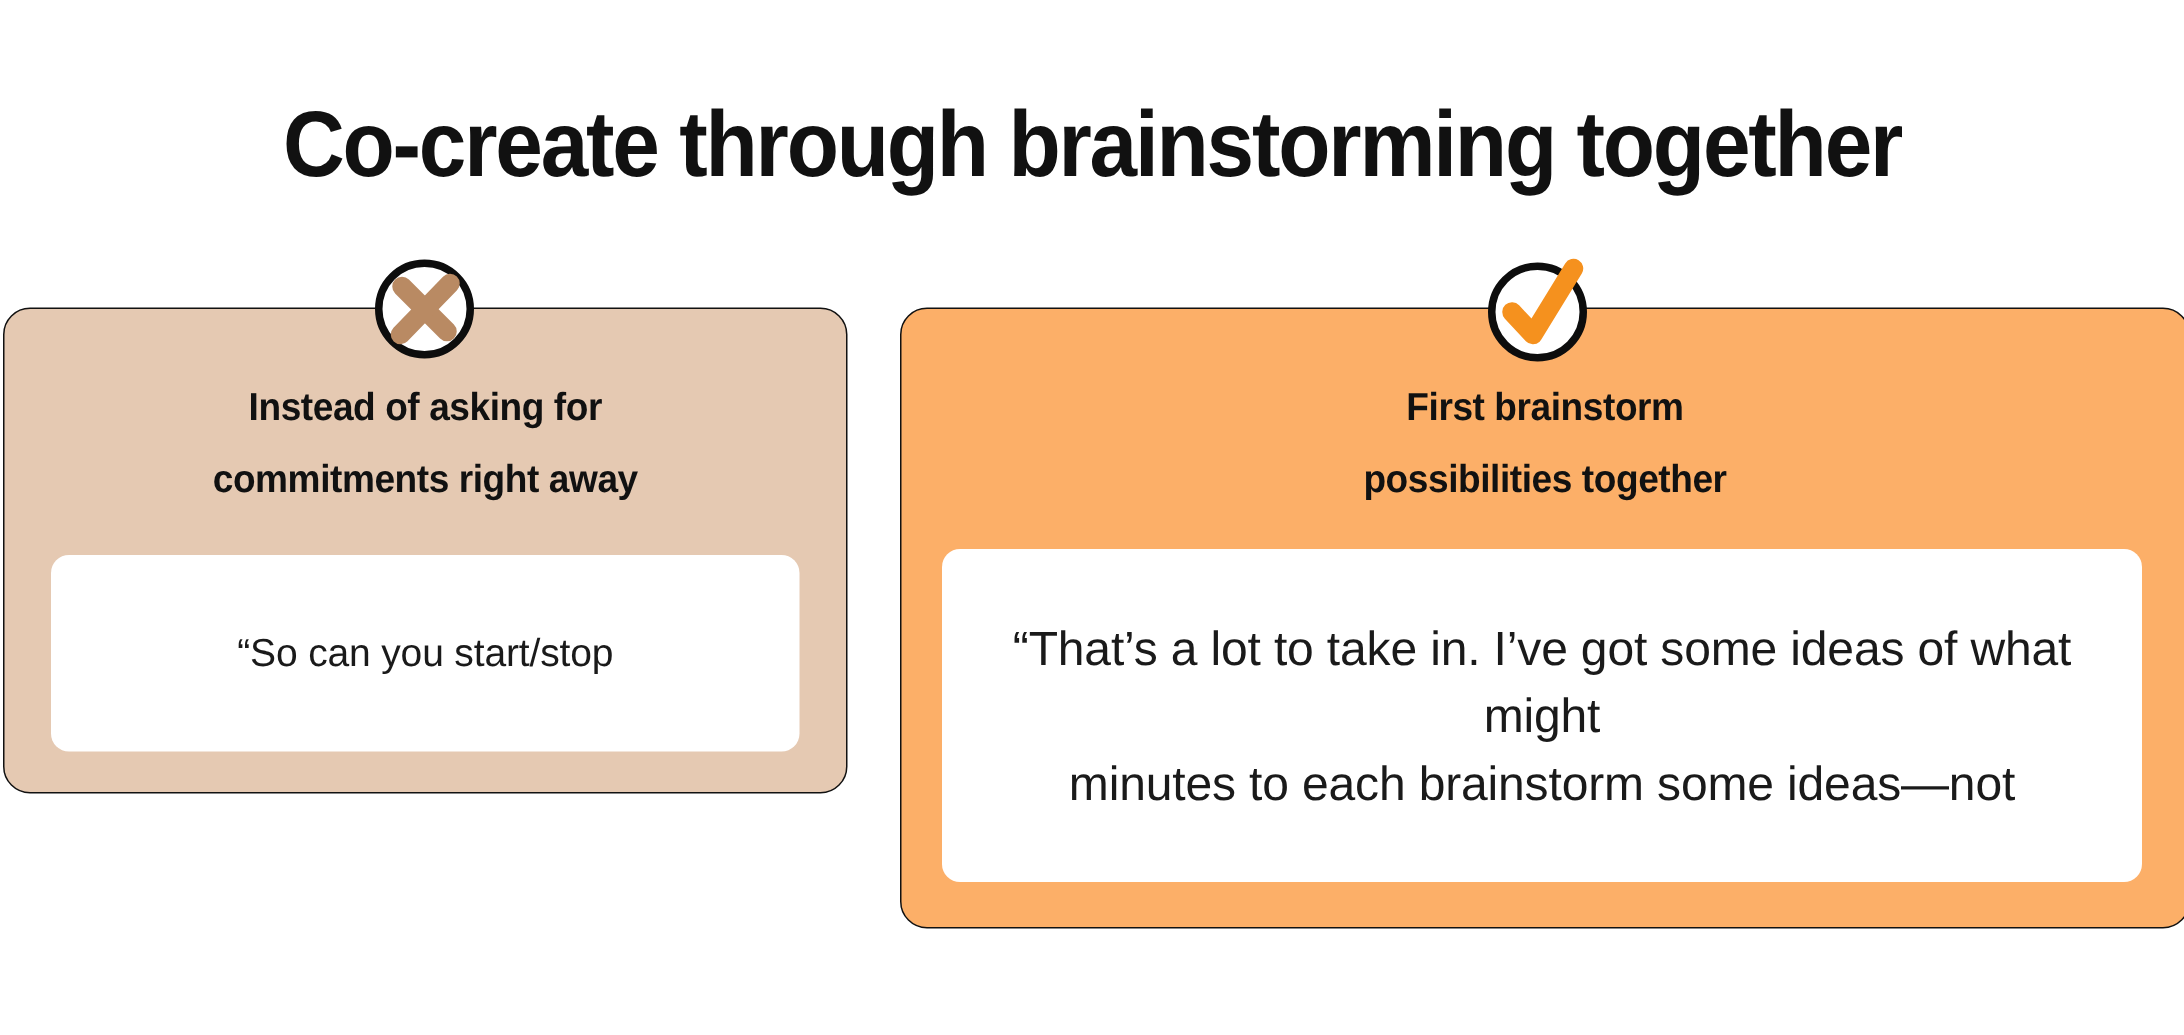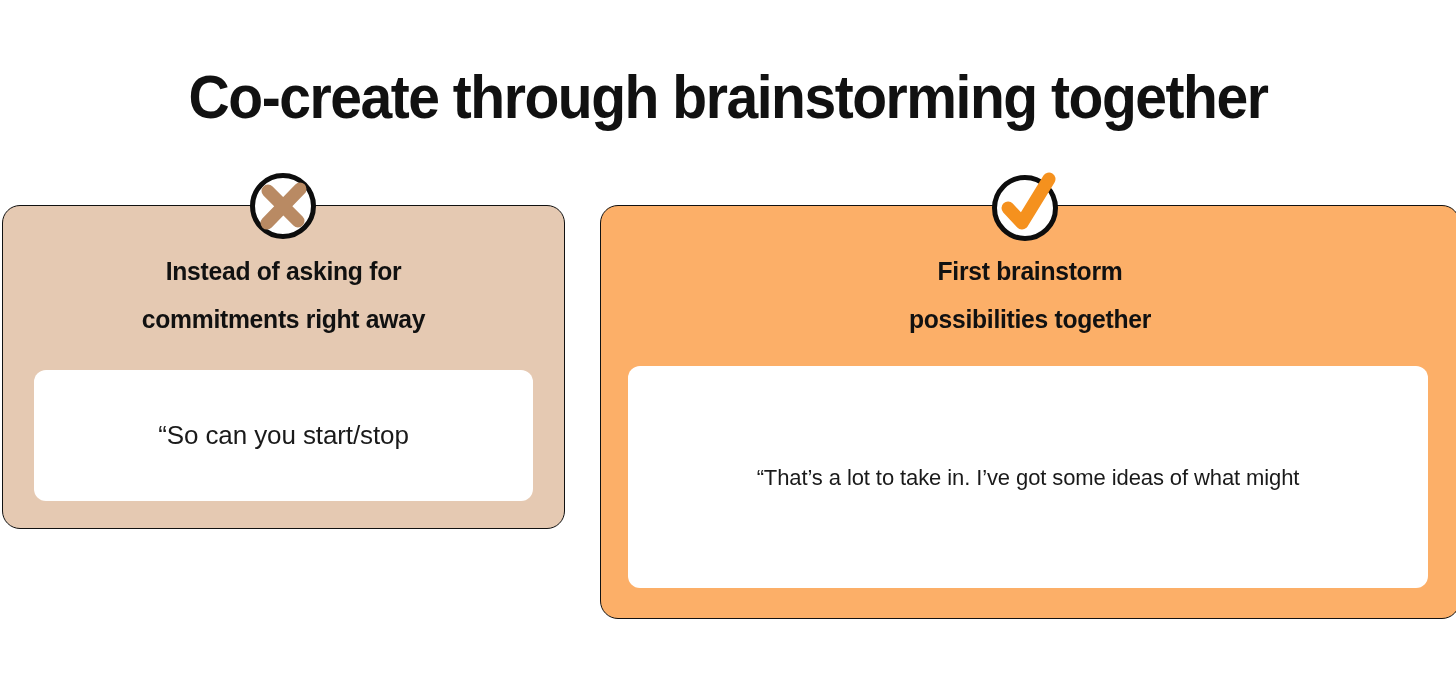--- a/index.html
+++ b/index.html
@@ -131,21 +131,21 @@
     font-weight: 300;
     color: #1a1a1a;
     letter-spacing: -0.1px;
   }
   .card-dont .quote-text {
     font-size: 26px;
     line-height: 45px;
     width: 420px;
   }
   .card-do .quote-text {
-    font-size: 22px;
+    font-size: 32px;
     line-height: 45px;
     width: 770px;
   }
 </style>
 </head>
 <body>
 
 <div class="page-title">Co-create through brainstorming together</div>
 
 <div class="card card-dont">
@@ -161,20 +161,21 @@
 </div>
 
 <div class="card card-do">
   <div class="card-heading">
     <div>First brainstorm</div>
     <div>possibilities together</div>
   </div>
   <div class="quote-box">
     <div class="quote-text">
       <div>“That’s a lot to take in. I’ve got some ideas of what might</div>
+      <div>minutes to each brainstorm some ideas—not</div>
     </div>
   </div>
 </div>
 
 <div class="badge badge-x">
   <svg viewBox="0 0 78 78">
     <line x1="24" y1="24" x2="54" y2="54" stroke="#B98A63" stroke-width="13" stroke-linecap="round"></line>
     <line x1="56" y1="22" x2="23" y2="56" stroke="#B98A63" stroke-width="13" stroke-linecap="round"></line>
   </svg>
 </div>

